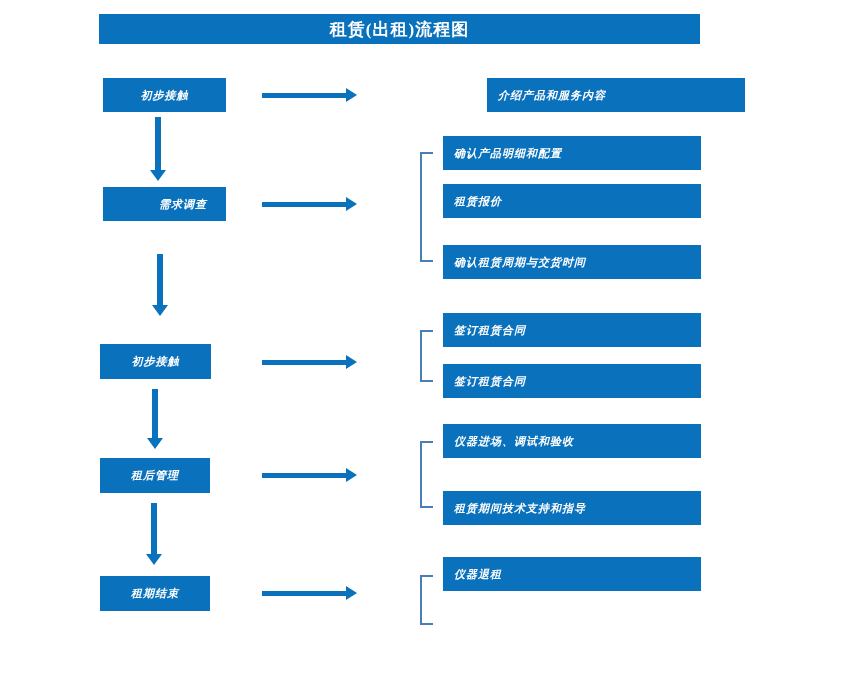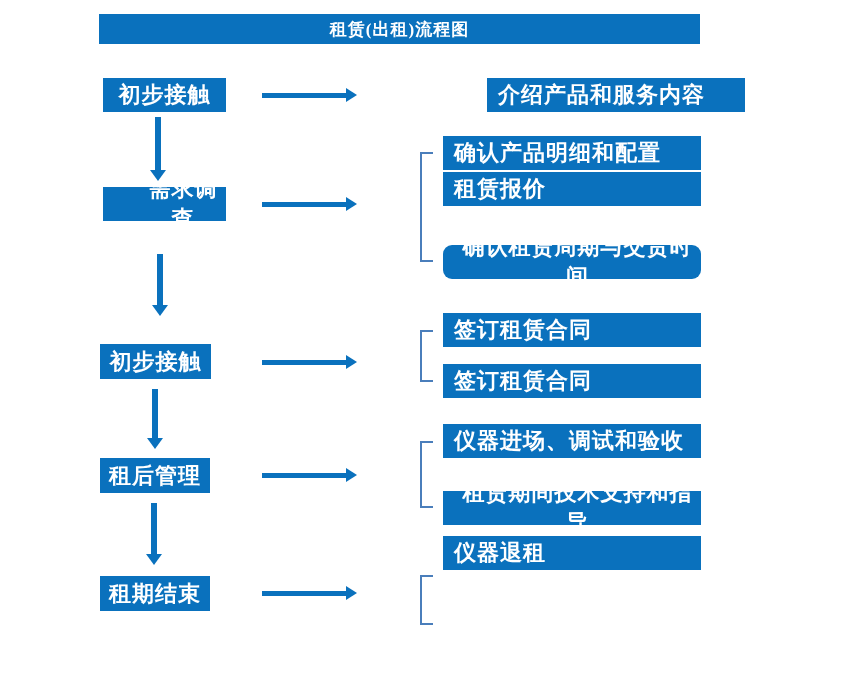--- a/index.html
+++ b/index.html
@@ -1,51 +1,52 @@
 <!DOCTYPE html>
 <html style="--accent: #0a71bd; --bracket: #4a7ebb; --text: #ffffff; --background: #ffffff;"><head>
 <meta charset="utf-8">
 <style>
   * { margin: 0; padding: 0; box-sizing: border-box; }
   html, body { background: #ffffff; }
   body {
     font-family: "Liberation Serif", "DejaVu Serif", serif;
     width: 844px; height: 688px; position: relative; overflow: hidden;
   }
-  .canvas { position: absolute; left: 0; top: 0; width: 680px; height: 688px; background: var(--background); text-align: center; }
+  .canvas { position: absolute; left: 0; top: 0; width: 680px; height: 688px; background: var(--background); }
 
   
   .titlebar {
     position: absolute; left: 99px; top: 14px; width: 601px; height: 30px;
     background: var(--accent); color: var(--text);
     font-size: 17px; font-weight: bold;
     display: flex; align-items: center; justify-content: center;
     letter-spacing: 1px;
   }
 
   
   .box {
     position: absolute; background: var(--accent); color: var(--text);
-    font-size: 22px; font-weight: bold;
+    font-size: 11px; font-weight: bold;
     display: flex; align-items: center;
     letter-spacing: 1px;
+    font-style: italic;
   }
   .stage { justify-content: center; }
   .st1 { left: 103px; top: 78px;  width: 123px; height: 34px; }
   .st2 { left: 103px; top: 187px; width: 123px; height: 34px; padding-left: 37px; }
   .st3 { left: 100px; top: 344px; width: 111px; height: 35px; }
   .st4 { left: 100px; top: 458px; width: 110px; height: 35px; }
   .st5 { left: 100px; top: 576px; width: 110px; height: 35px; }
 
   .out { left: 443px; width: 258px; height: 34px; padding-left: 11px; justify-content: flex-start; }
   .o1  { top: 78px; margin-left: 44px; }
-  .o2a { top: 136px; } .o2b { top: 172px; } .o2c { top: 245px; border-radius: 9px; }
+  .o2a { top: 136px; } .o2b { top: 184px; } .o2c { top: 245px; }
   .o3a { top: 313px; } .o3b { top: 364px; }
   .o4a { top: 424px; } .o4b { top: 491px; }
-  .o5a { top: 536px; } .o5b { top: 608px; }
+  .o5a { top: 557px; } .o5b { top: 608px; }
 
   
   .varrow { position: absolute; width: 16px; display: flex; flex-direction: column; align-items: center; }
   .varrow .vshaft { width: 6px; flex: 1; background: var(--accent); }
   .varrow .vhead  { width: 0; height: 0; border-left: 8px solid transparent; border-right: 8px solid transparent; border-top: 11px solid var(--accent); }
   .va1 { left: 150px; top: 117px; height: 64px; }
   .va2 { left: 152px; top: 254px; height: 62px; }
   .va3 { left: 147px; top: 389px; height: 60px; }
   .va4 { left: 146px; top: 503px; height: 62px; }
 

